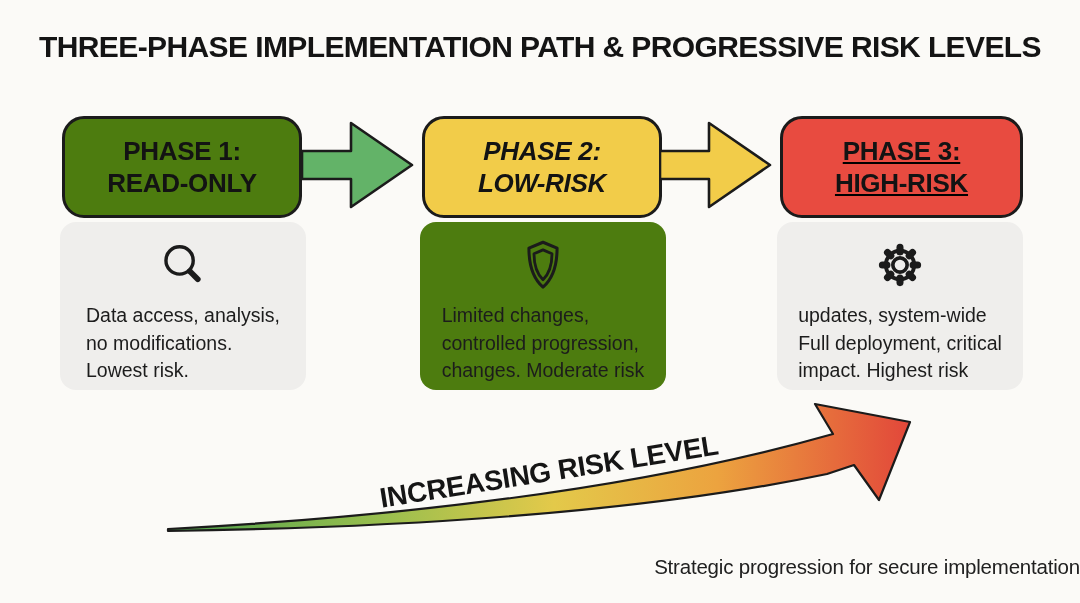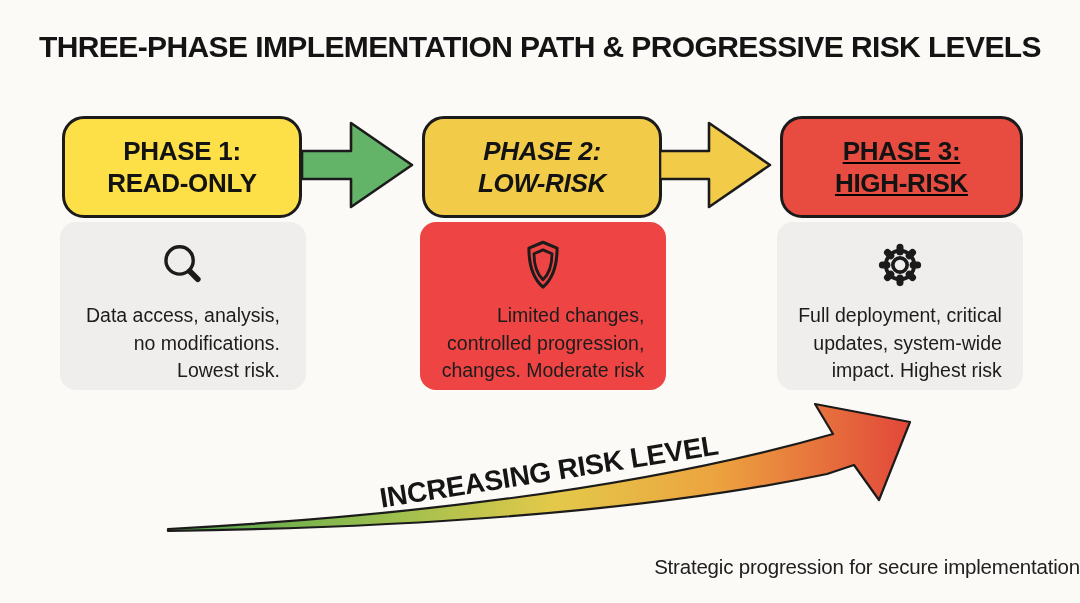--- a/index.html
+++ b/index.html
@@ -49,21 +49,21 @@
   .conn-1 { left: 301px; }
   .conn-2 { left: 659px; }
   .card {
     position: absolute;
     top: 222px; width: 246px; height: 168px;
     border-radius: 16px;
     background: #efeeec;
     display: flex; flex-direction: column;
     align-items: center;
     padding-top: 12px;
-    text-align: right;
+    text-align: left;
   }
   .card-1 { left: 60px; }
   .card-2 { left: 420px; }
   .card-3 { left: 777px; }
   .card .icon { height: 62px; display: flex; align-items: center; justify-content: center; }
   .card .desc { margin-top: 6px; }
   .card .desc .dline {
     display: block;
     font-size: 19.5px;
     line-height: 1.42;
@@ -93,21 +93,21 @@
     letter-spacing: -0.2px;
   }
 </style>
 </head>
 <body>
 
 <div class="canvas" style="background-color: rgb(251, 250, 247);">
 
   <div class="title">THREE-PHASE IMPLEMENTATION PATH &amp; PROGRESSIVE RISK LEVELS</div>
 
-  <div class="phase-box box-1" style="background-color: #fde047;">
+  <div class="phase-box box-1" style="background-color: #4d7c0f;">
     <span class="line">PHASE 1:</span>
     <span class="line">READ-ONLY</span>
   </div>
 
   <svg class="connector conn-1" viewBox="0 0 113 90">
     <polygon points="1,31 50,31 50,3 111,45 50,87 50,59 1,59" stroke="#1b1b1b" stroke-width="2.6" stroke-linejoin="round" style="fill: rgb(99, 179, 104);"></polygon>
   </svg>
 
   <div class="phase-box box-2" style="background-color: rgb(242, 204, 73);">
     <span class="line">PHASE 2:</span>
@@ -130,21 +130,21 @@
         <line x1="28" y1="27.5" x2="35" y2="34.5" stroke="#1b1b1b" stroke-width="5" stroke-linecap="round"></line>
       </svg>
     </span>
     <div class="desc">
       <span class="dline">Data access, analysis,</span>
       <span class="dline">no modifications.</span>
       <span class="dline">Lowest risk.</span>
     </div>
   </div>
 
-  <div class="card card-2" style="background-color: #ef4444;">
+  <div class="card card-2" style="background-color: #4d7c0f;">
     <span class="icon">
       <svg width="46" height="52" viewBox="0 0 40 48">
         <path d="M20 3 L33 8.5 C33 23.5 28.5 37 20 44.5 C11.5 37 7 23.5 7 8.5 Z" fill="none" stroke="#1b1b1b" stroke-width="2.8" stroke-linejoin="round"></path>
         <path d="M20 10 L28.3 13.6 C28.3 23.5 25.4 32.4 20 37.7 C14.6 32.4 11.7 23.5 11.7 13.6 Z" fill="none" stroke="#1b1b1b" stroke-width="2.6" stroke-linejoin="round"></path>
       </svg>
     </span>
     <div class="desc">
       <span class="dline">Limited changes,</span>
       <span class="dline">controlled progression,</span>
       <span class="dline">changes. Moderate risk</span>
@@ -162,22 +162,22 @@
           <line x1="22" y1="33.5" x2="22" y2="37.5"></line>
           <line x1="13.9" y1="30.1" x2="11" y2="33"></line>
           <line x1="10.5" y1="22" x2="6.5" y2="22"></line>
           <line x1="13.9" y1="13.9" x2="11" y2="11"></line>
         </g>
         <circle cx="22" cy="22" r="12.5" fill="none" stroke="#1b1b1b" stroke-width="3.4"></circle>
         <circle cx="22" cy="22" r="6.3" fill="#efeeec" stroke="#1b1b1b" stroke-width="3.2"></circle>
       </svg>
     </span>
     <div class="desc">
+      <span class="dline">updates, system-wide</span>
       <span class="dline">Full deployment, critical</span>
-      <span class="dline">updates, system-wide</span>
       <span class="dline">impact. Highest risk</span>
     </div>
   </div>
 
   <svg class="swoosh" viewBox="0 0 800 165">
     <defs>
       <linearGradient id="riskGrad" x1="0" y1="0" x2="1" y2="0">
         <stop offset="0%" stop-color="#4da24c"></stop>
         <stop offset="30%" stop-color="#9cbf4e"></stop>
         <stop offset="52%" stop-color="#e3c94a"></stop>

